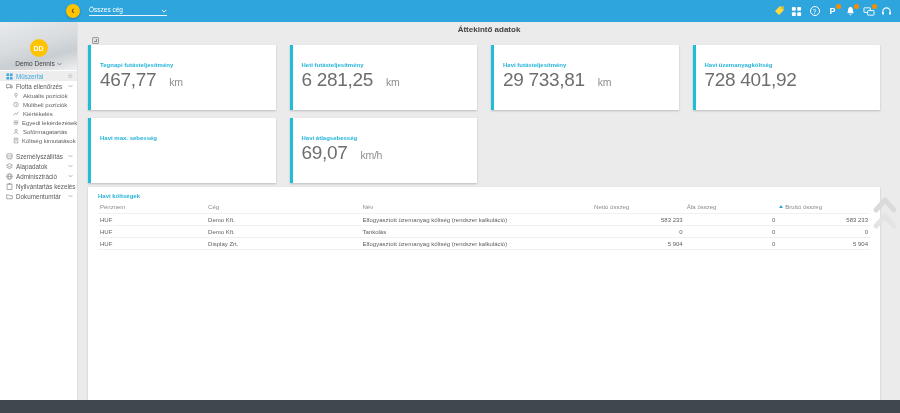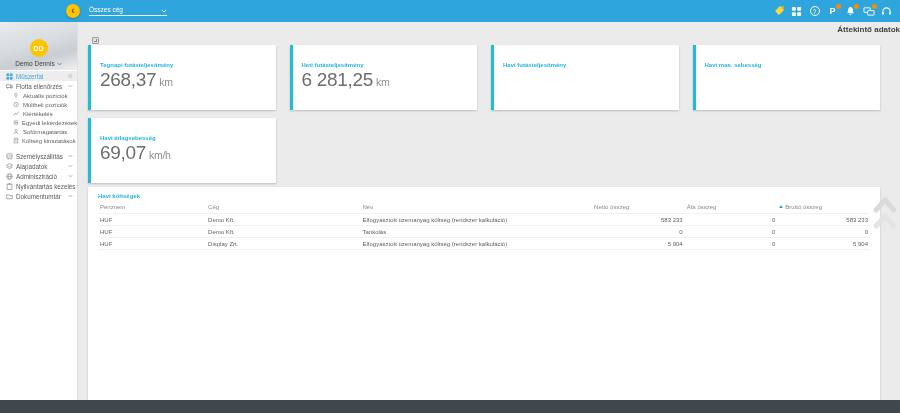--- a/index.html
+++ b/index.html
@@ -26,31 +26,31 @@
   .nav-item.sub { height:9px; padding-left:13px; font-size:6px; color:#616161; }
   .nav-item.active { background:#EDEDED; color:#41A7E0; }
   .nav-item.active .ni-icon { color:#41A7E0; }
   .ni-icon { width:7px; margin-right:3px; color:#8A8A8A; display:flex; align-items:center; }
   .ni-chev { margin-left:auto; color:#9E9E9E; display:flex; }
   .ni-star { margin-left:auto; color:#8A8A8A; font-size:6.5px; cursor:pointer; }
   .nav-gap { height:6px; }
 
   
   .main { position:absolute; top:22px; left:78px; right:0; bottom:13px; background:#EBEBEB; display:flex; flex-direction:column; overflow:hidden; }
-  .page-header { height:14px; display:flex; align-items:center; justify-content:flex-end; font-size:8px; font-weight:bold; color:#424242; }
+  .page-header { height:14px; display:flex; align-items:center; justify-content:center; font-size:8px; font-weight:bold; color:#424242; }
   .widget-row { height:9px; padding-left:14px; display:flex; align-items:center; }
   .add-widget { width:7px; height:7px; border:1px solid #9E9E9E; border-radius:1px; background:#E0E0E0; position:relative; cursor:pointer; }
   .add-widget::before { content:""; position:absolute; left:1px; right:1px; top:2.5px; height:1px; background:#8A8A8A; }
   .add-widget::after { content:""; position:absolute; top:1px; bottom:1px; left:2.5px; width:1px; background:#8A8A8A; }
 
   .cards { display:grid; grid-template-columns:repeat(4,1fr); gap:8px 14px; padding:0 20px 0 10px; }
   .card { height:65px; background:#fff; border-left:3px solid #1FBDD8; box-shadow:0 1px 2px rgba(0,0,0,.2); padding:17px 6px 0 9px; overflow:hidden; }
   .card-title { font-size:6px; font-weight:bold; color:#26B4DA; margin-bottom:1px; white-space:nowrap; }
   .card-value { font-size:19px; color:#6E6E6E; letter-spacing:-0.3px; white-space:nowrap; }
-  .card-unit { font-size:10.5px; color:#8F8F8F; margin-left:3px; }
+  .card-unit { font-size:10.5px; color:#8F8F8F; margin-left:13px; }
 
   .table-card { flex:1; background:#fff; margin:4px 20px 0 10px; box-shadow:0 1px 2px rgba(0,0,0,.2); padding:6px 10px; position:relative; overflow:hidden; }
   .table-title { font-size:6px; font-weight:bold; color:#26B4DA; margin-bottom:3px; }
   table { width:100%; border-collapse:collapse; font-size:6px; color:#616161; table-layout:fixed; }
   th { font-weight:normal; color:#8A8A8A; text-align:left; padding:2px 2px 3px 2px; cursor:pointer; white-space:nowrap; }
   td { padding:2.5px 2px; border-top:1px solid #F1F1F1; white-space:nowrap; overflow:hidden; text-overflow:ellipsis; }
   .num { text-align:right; }
   tr.data-row:last-child td { border-bottom:1px solid #F1F1F1; }
   .sort-caret { display:inline-block; width:0; height:0; border-left:2.5px solid transparent; border-right:2.5px solid transparent; border-bottom:3.5px solid #2EA5DC; margin-right:2px; vertical-align:1px; }
 
@@ -300,28 +300,33 @@
     <div class="page-header">
       <span>Áttekintő adatok</span>
     </div>
     <div class="widget-row">
       <span class="add-widget"></span>
     </div>
 
     <section class="cards">
       <div class="card">
         <div class="card-title">Tegnapi futásteljesítmény</div>
-        <div class="card-value"><span>268,37</span><span class="card-unit">km</span></div>
+        <div class="card-value"><span>467,77</span><span class="card-unit">km</span></div>
       </div>
       <div class="card">
         <div class="card-title">Heti futásteljesítmény</div>
         <div class="card-value"><span>6 281,25</span><span class="card-unit">km</span></div>
       </div>
       <div class="card">
         <div class="card-title">Havi futásteljesítmény</div>
+        <div class="card-value"><span>29 733,81</span><span class="card-unit">km</span></div>
+      </div>
+      <div class="card">
+        <div class="card-title">Havi üzemanyagköltség</div>
+        <div class="card-value"><span>728 401,92</span><span class="card-unit"></span></div>
       </div>
       <div class="card">
         <div class="card-title">Havi max. sebesség</div>
       </div>
       <div class="card">
         <div class="card-title">Havi átlagsebesség</div>
         <div class="card-value"><span>69,07</span><span class="card-unit">km/h</span></div>
       </div>
     </section>
 

